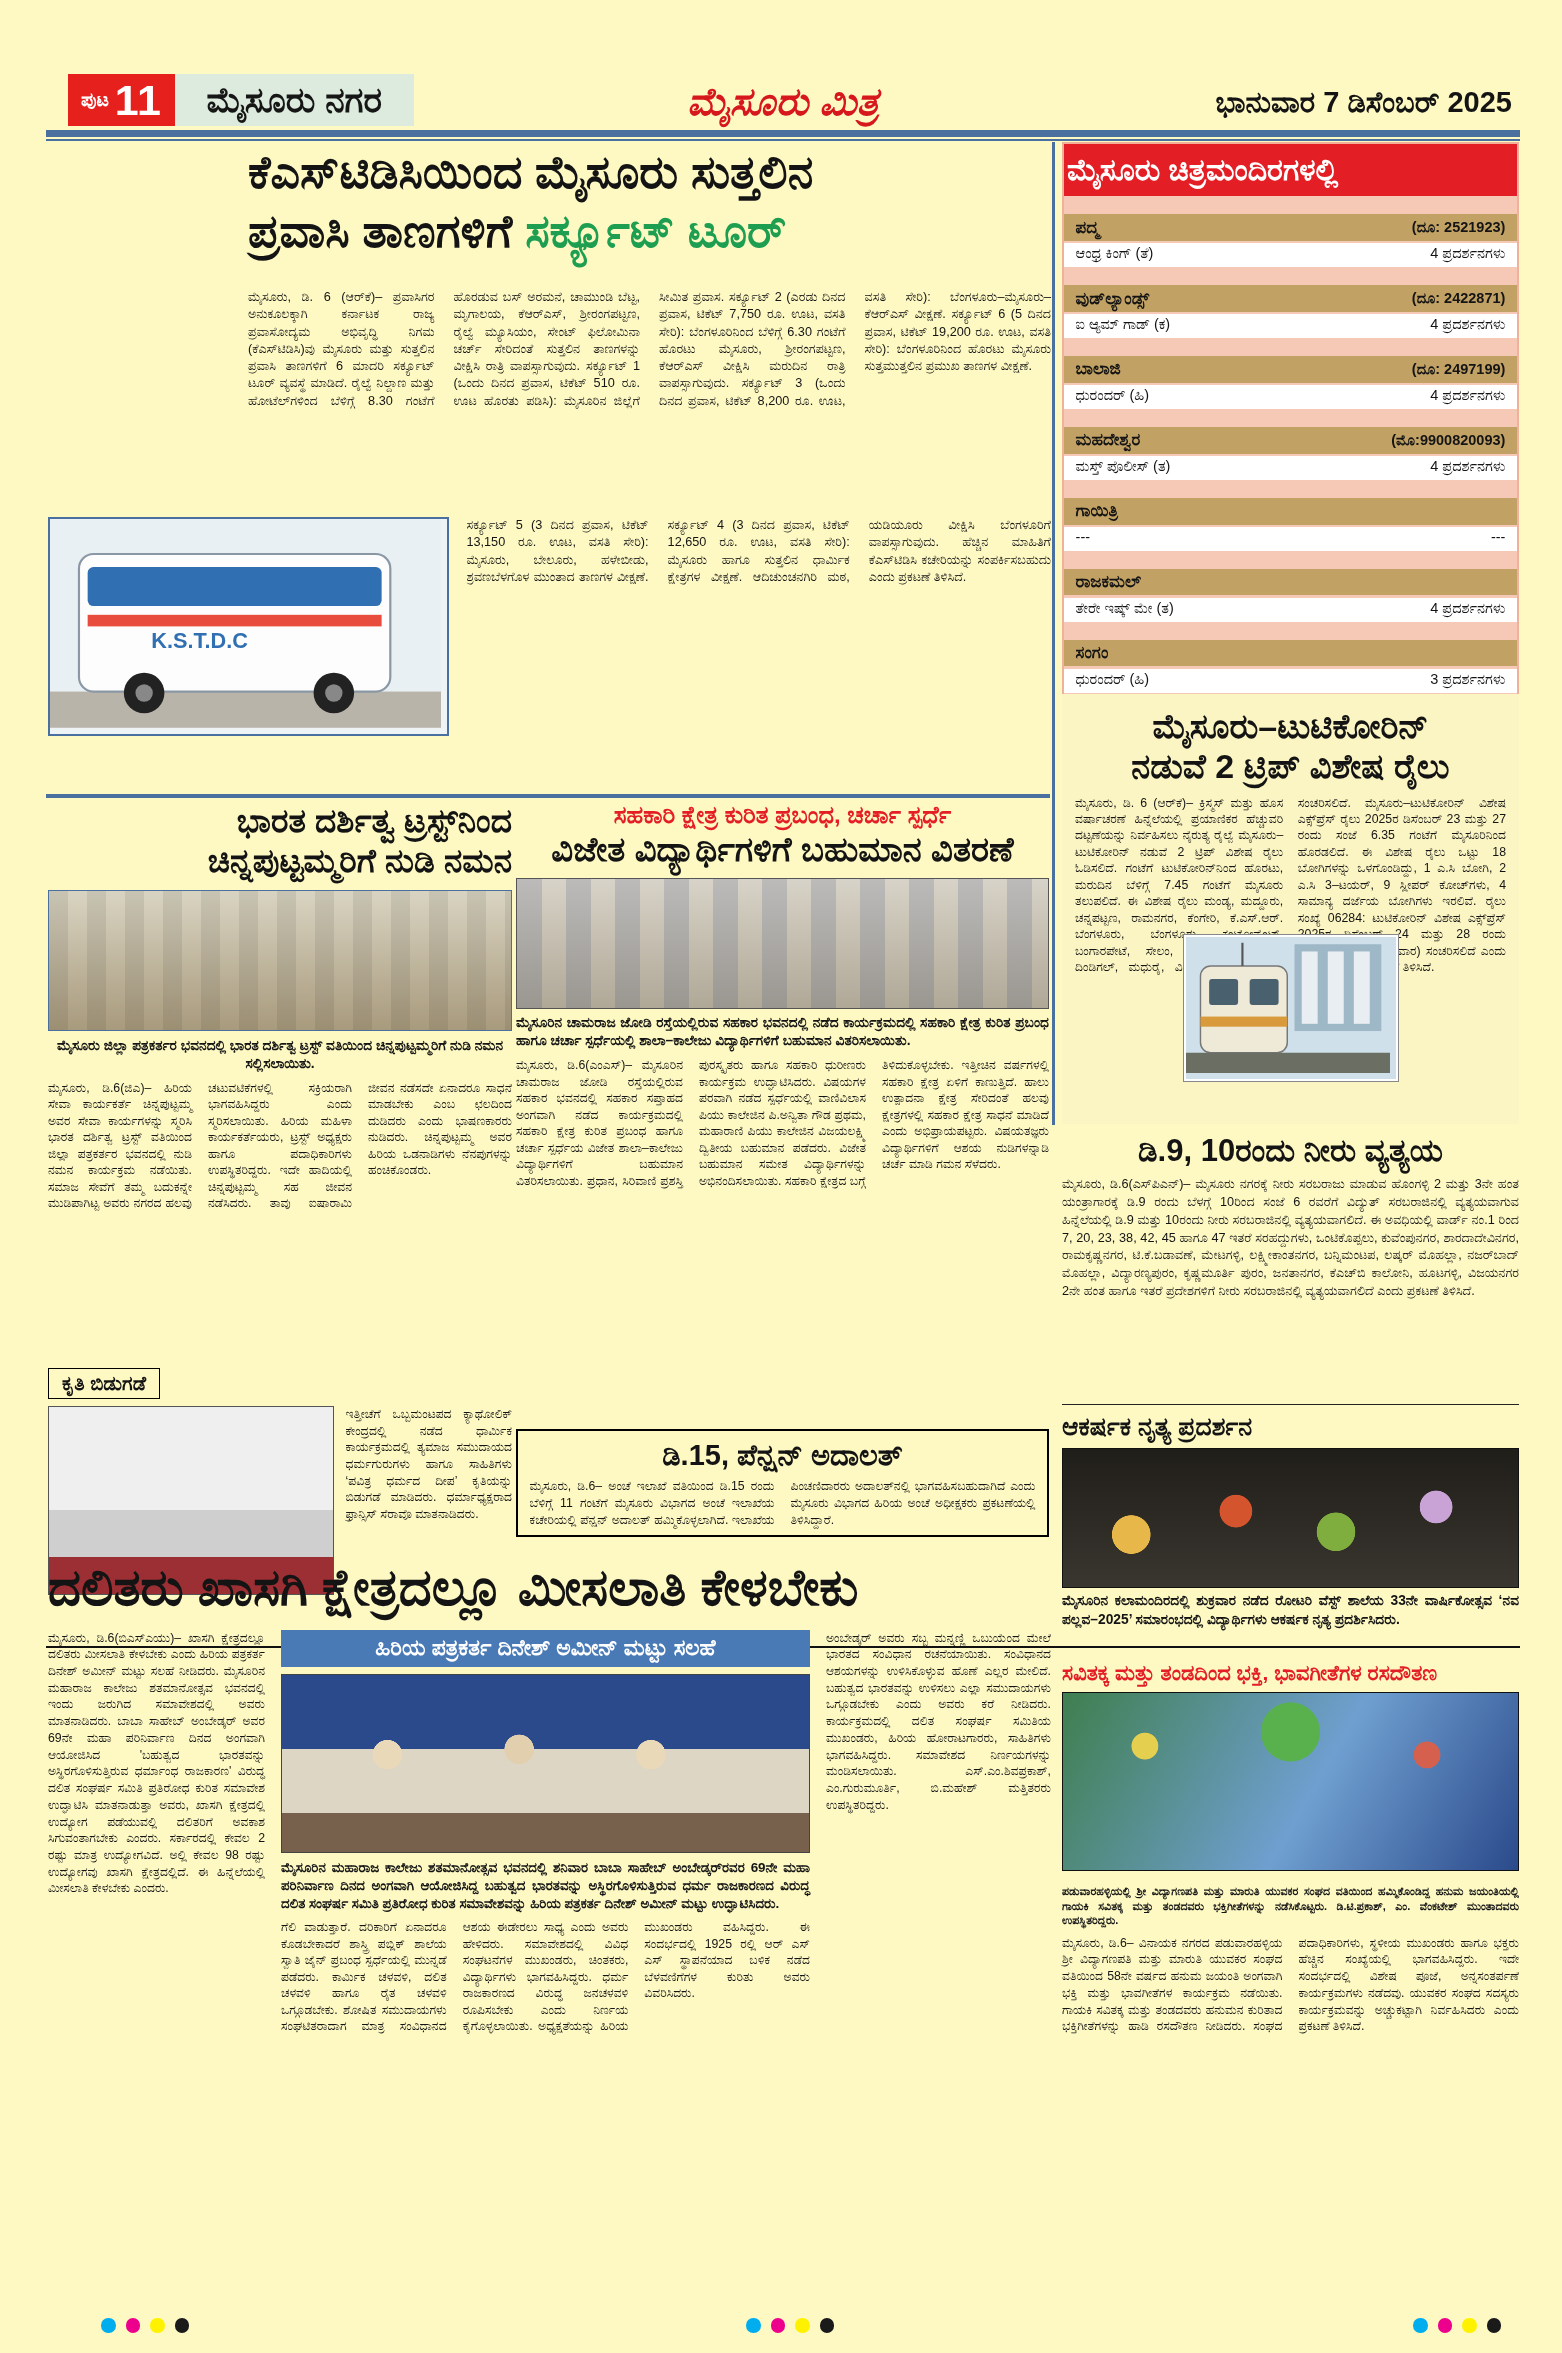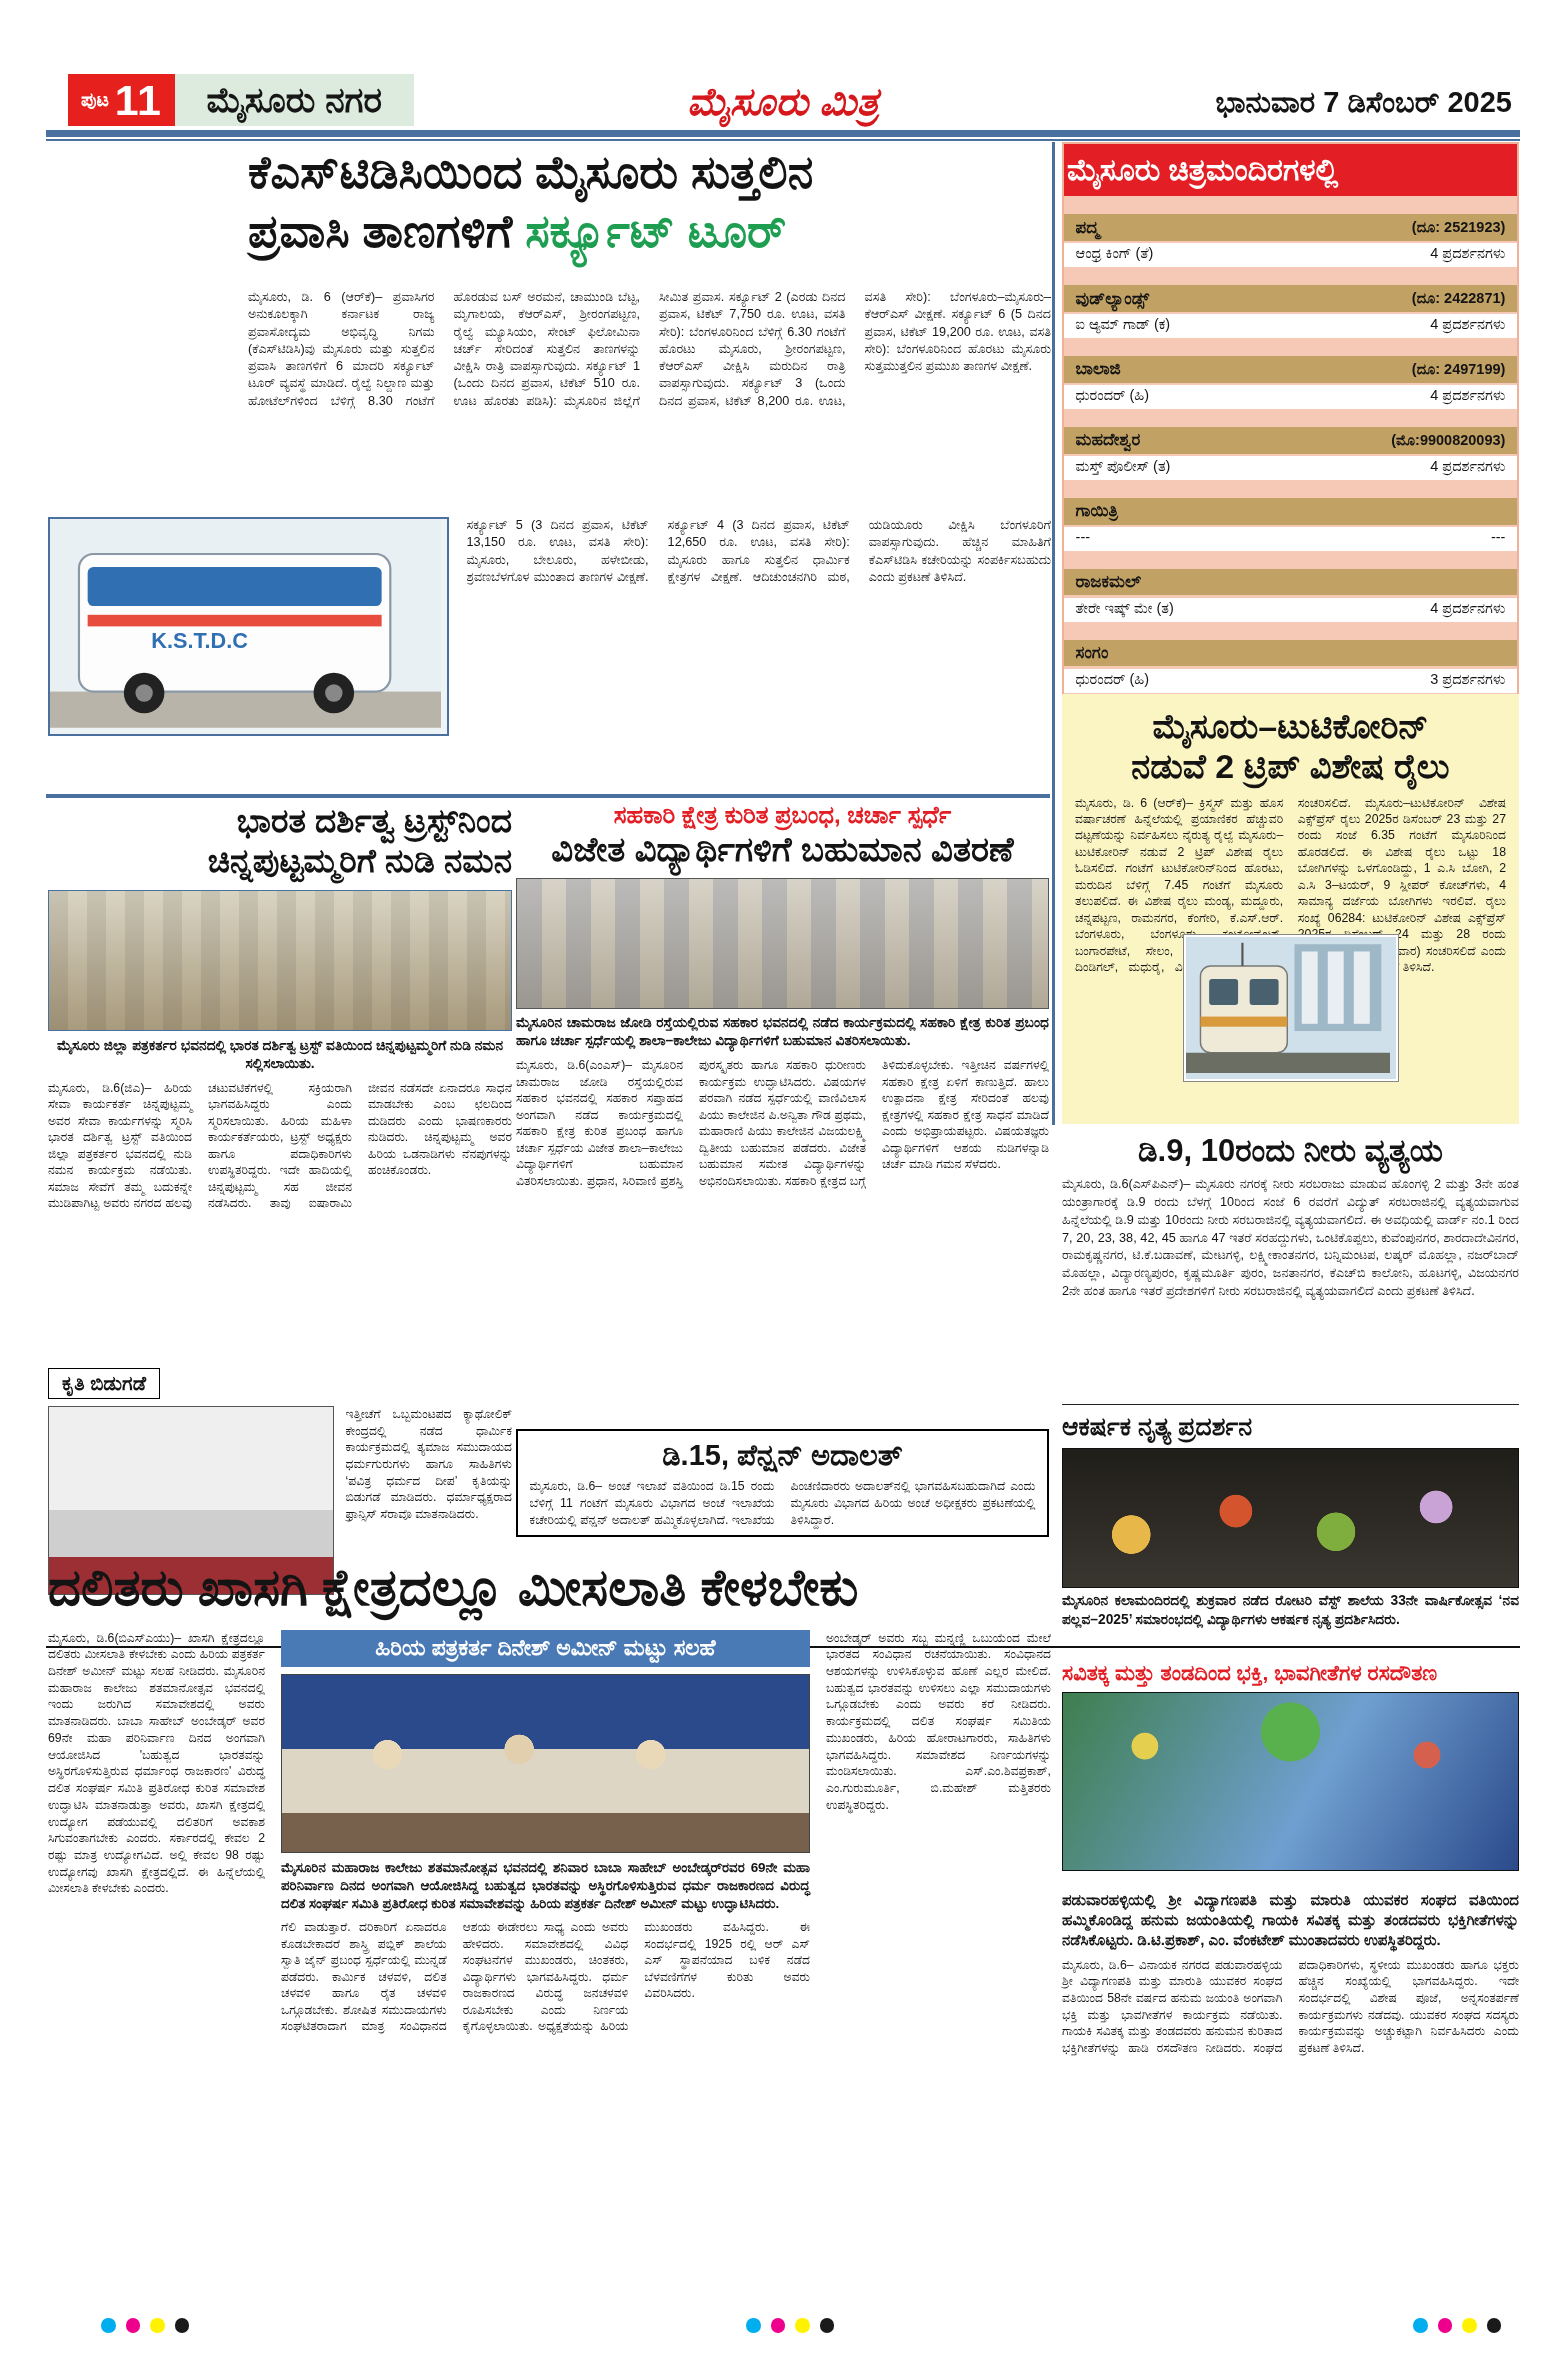--- a/index.html
+++ b/index.html
@@ -1,16 +1,16 @@
 <!DOCTYPE html>
 <html lang="kn" style="font-size:11.6px"><head>
 <meta charset="utf-8">
 <style>
   html,body{margin:0;padding:0;background:#e9e7e2;}
-  .page{position:relative;width:1562px;height:2354px;background:#ffffff;
+  .page{position:relative;width:1562px;height:2354px;background:#fef9c3;
         font-family:"Liberation Sans","DejaVu Sans",sans-serif;color:#141414;overflow:hidden;}
   .just{text-align:justify;}
 
   
   .hdr{position:absolute;left:46px;top:74px;right:42px;height:54px;}
   .hdr-left{position:absolute;left:22px;top:0;display:flex;height:52px;}
   .pagebox{background:#e6201d;color:#fff;display:flex;align-items:center;padding:0 13px;}
   .pagebox .pl{font-size:19px;font-weight:700;margin-right:5.8px;}
   .pagebox .pn{font-size:43px;font-weight:800;letter-spacing:0.7px;}
   .secbanner{background:#dcebdd;display:flex;align-items:center;padding:0 32px;
@@ -127,21 +127,21 @@
   
   .hanuma{position:absolute;left:1062px;top:1655px;width:457px;height:655px;}
   .hn-h{font-size:36px;font-weight:800;line-height:1.22;}
   .hn-sub{color:#e31e24;font-size:21px;font-weight:800;margin-top:5.8px;}
   .hn-photo{margin-top:7.2px;height:177px;border:1.4px solid #111;
     background:
       radial-gradient(circle at 18% 30%, #e4cf4e 0 13px, transparent 13.8px),
       radial-gradient(circle at 50% 22%, #58b14c 0 29px, transparent 30px),
       radial-gradient(circle at 80% 35%, #d6604e 0 13px, transparent 13.8px),
       linear-gradient(120deg, #3f7f4f, #6f9fd0 55%, #2b4a8b);}
-  .hn-cap{margin-top:19px;font-size:15px;font-weight:700;line-height:1.32;text-align:justify;}
+  .hn-cap{margin-top:13px;font-size:11px;font-weight:700;line-height:1.32;text-align:justify;}
   .hn-body{margin-top:7.2px;height:217px;column-count:2;column-gap:16px;
            font-size:12.3px;line-height:1.36;}
 
   
   .dots{position:absolute;top:2318px;display:flex;gap:10px;}
   .dot{width:14.5px;height:14.5px;border-radius:50%;}
 </style>
 </head>
 <body>
 

